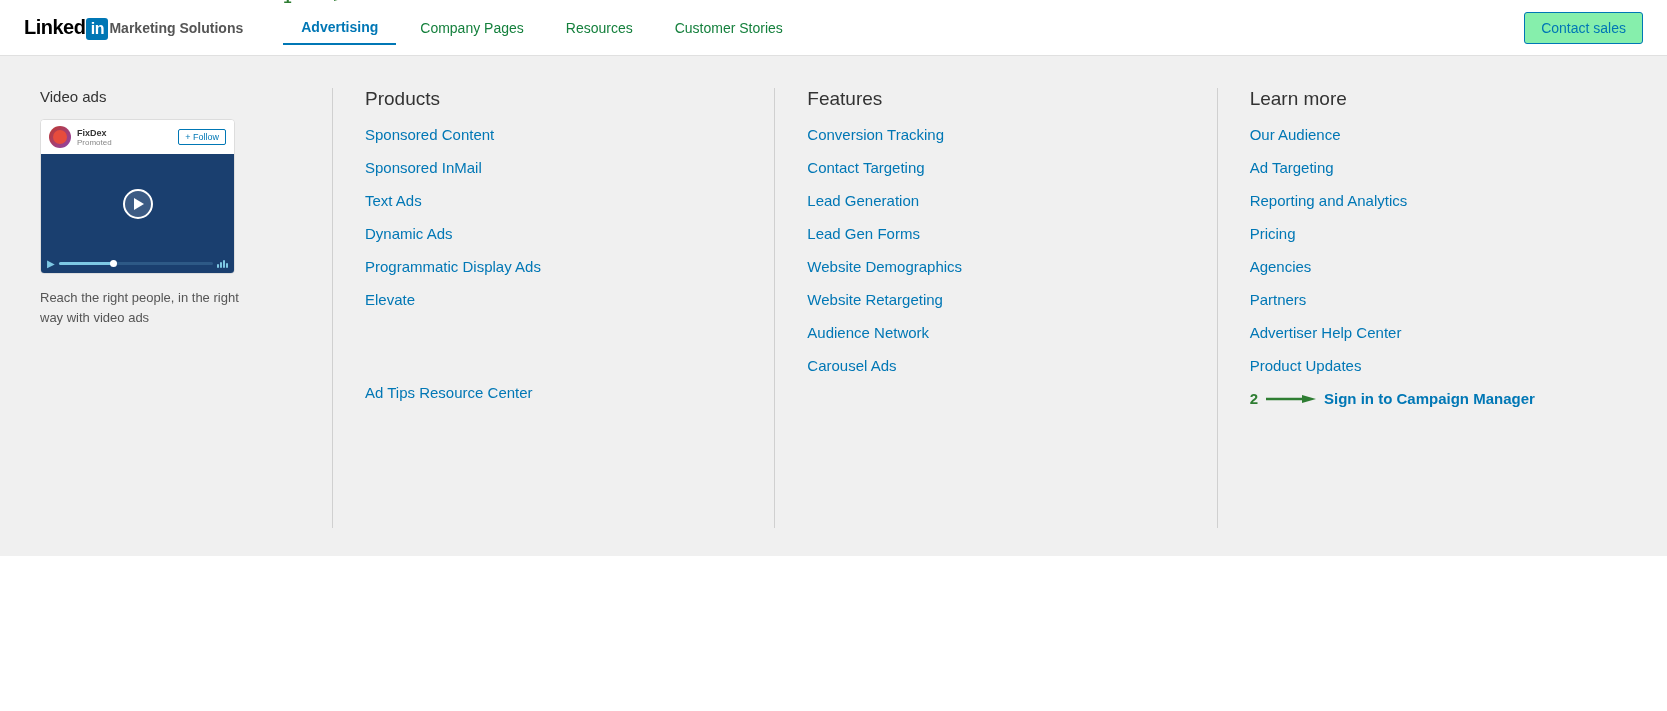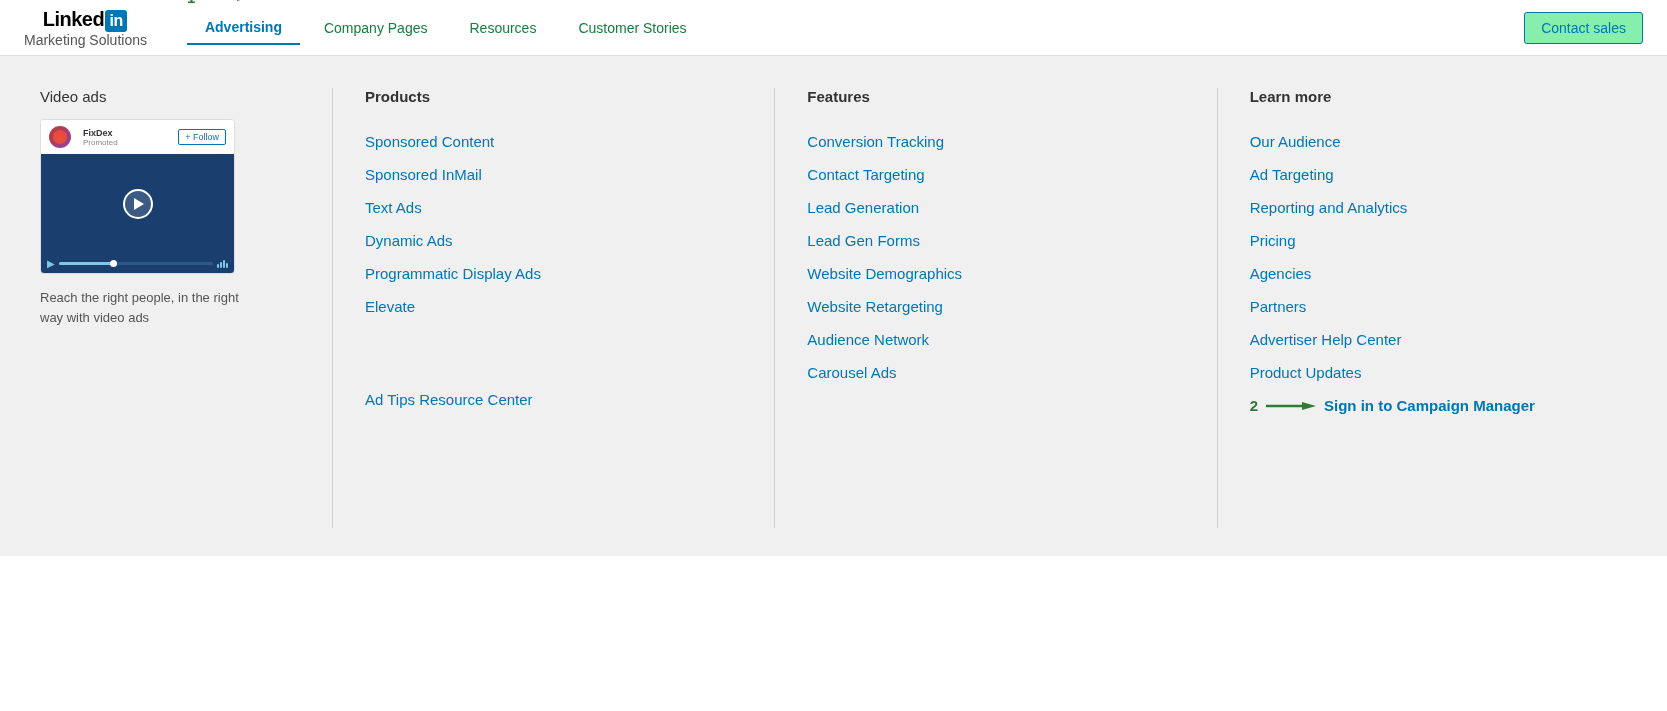--- a/index.html
+++ b/index.html
@@ -17,21 +17,20 @@
       padding: 12px 24px;
       background: #fff;
       border-bottom: 1px solid #e0e0e0;
       height: 56px;
     }
     .logo-area {
       display: flex;
       align-items: center;
       margin-right: 40px;
       flex-shrink: 0;
-      flex-direction: column;
     }
     .logo-linkedin {
       font-size: 20px;
       font-weight: 700;
       color: #000;
       letter-spacing: -0.5px;
     }
     .logo-linkedin .in-box {
       display: inline-flex;
       align-items: center;
@@ -41,21 +40,21 @@
       font-size: 16px;
       font-weight: 700;
       width: 22px;
       height: 22px;
       border-radius: 3px;
       margin: 0 1px;
     }
     .logo-marketing {
       font-size: 14px;
       color: #555;
-      font-weight: 400;
+      font-weight: 700;
     }
     .nav {
       display: flex;
       align-items: center;
       gap: 6px;
       flex: 1;
     }
     .nav-item {
       padding: 8px 18px;
       font-size: 14px;
@@ -117,21 +116,21 @@
     .video-preview-header {
       background: #fff;
       padding: 6px 8px;
       display: flex;
       align-items: center;
       justify-content: space-between;
     }
     .video-preview-profile {
       display: flex;
       align-items: center;
-      gap: 12px;
+      gap: 6px;
     }
     .profile-icon {
       width: 22px;
       height: 22px;
       border-radius: 50%;
       background: linear-gradient(135deg, #c0392b, #8e44ad);
       display: flex;
       align-items: center;
       justify-content: center;
     }
@@ -235,24 +234,24 @@
       margin: 0 32px;
       align-self: stretch;
     }
 
     
     .menu-column {
       flex: 1;
       min-width: 180px;
     }
     .column-title {
-      font-size: 15px;
+      font-size: 19px;
       color: #333;
-      margin-bottom: 28px;
-      font-weight: 700;
+      margin-bottom: 16px;
+      font-weight: 400;
     }
     .menu-link {
       display: block;
       font-size: 15px;
       color: #0077b5;
       text-decoration: none;
       margin-bottom: 16px;
       cursor: pointer;
       font-weight: 500;
     }

